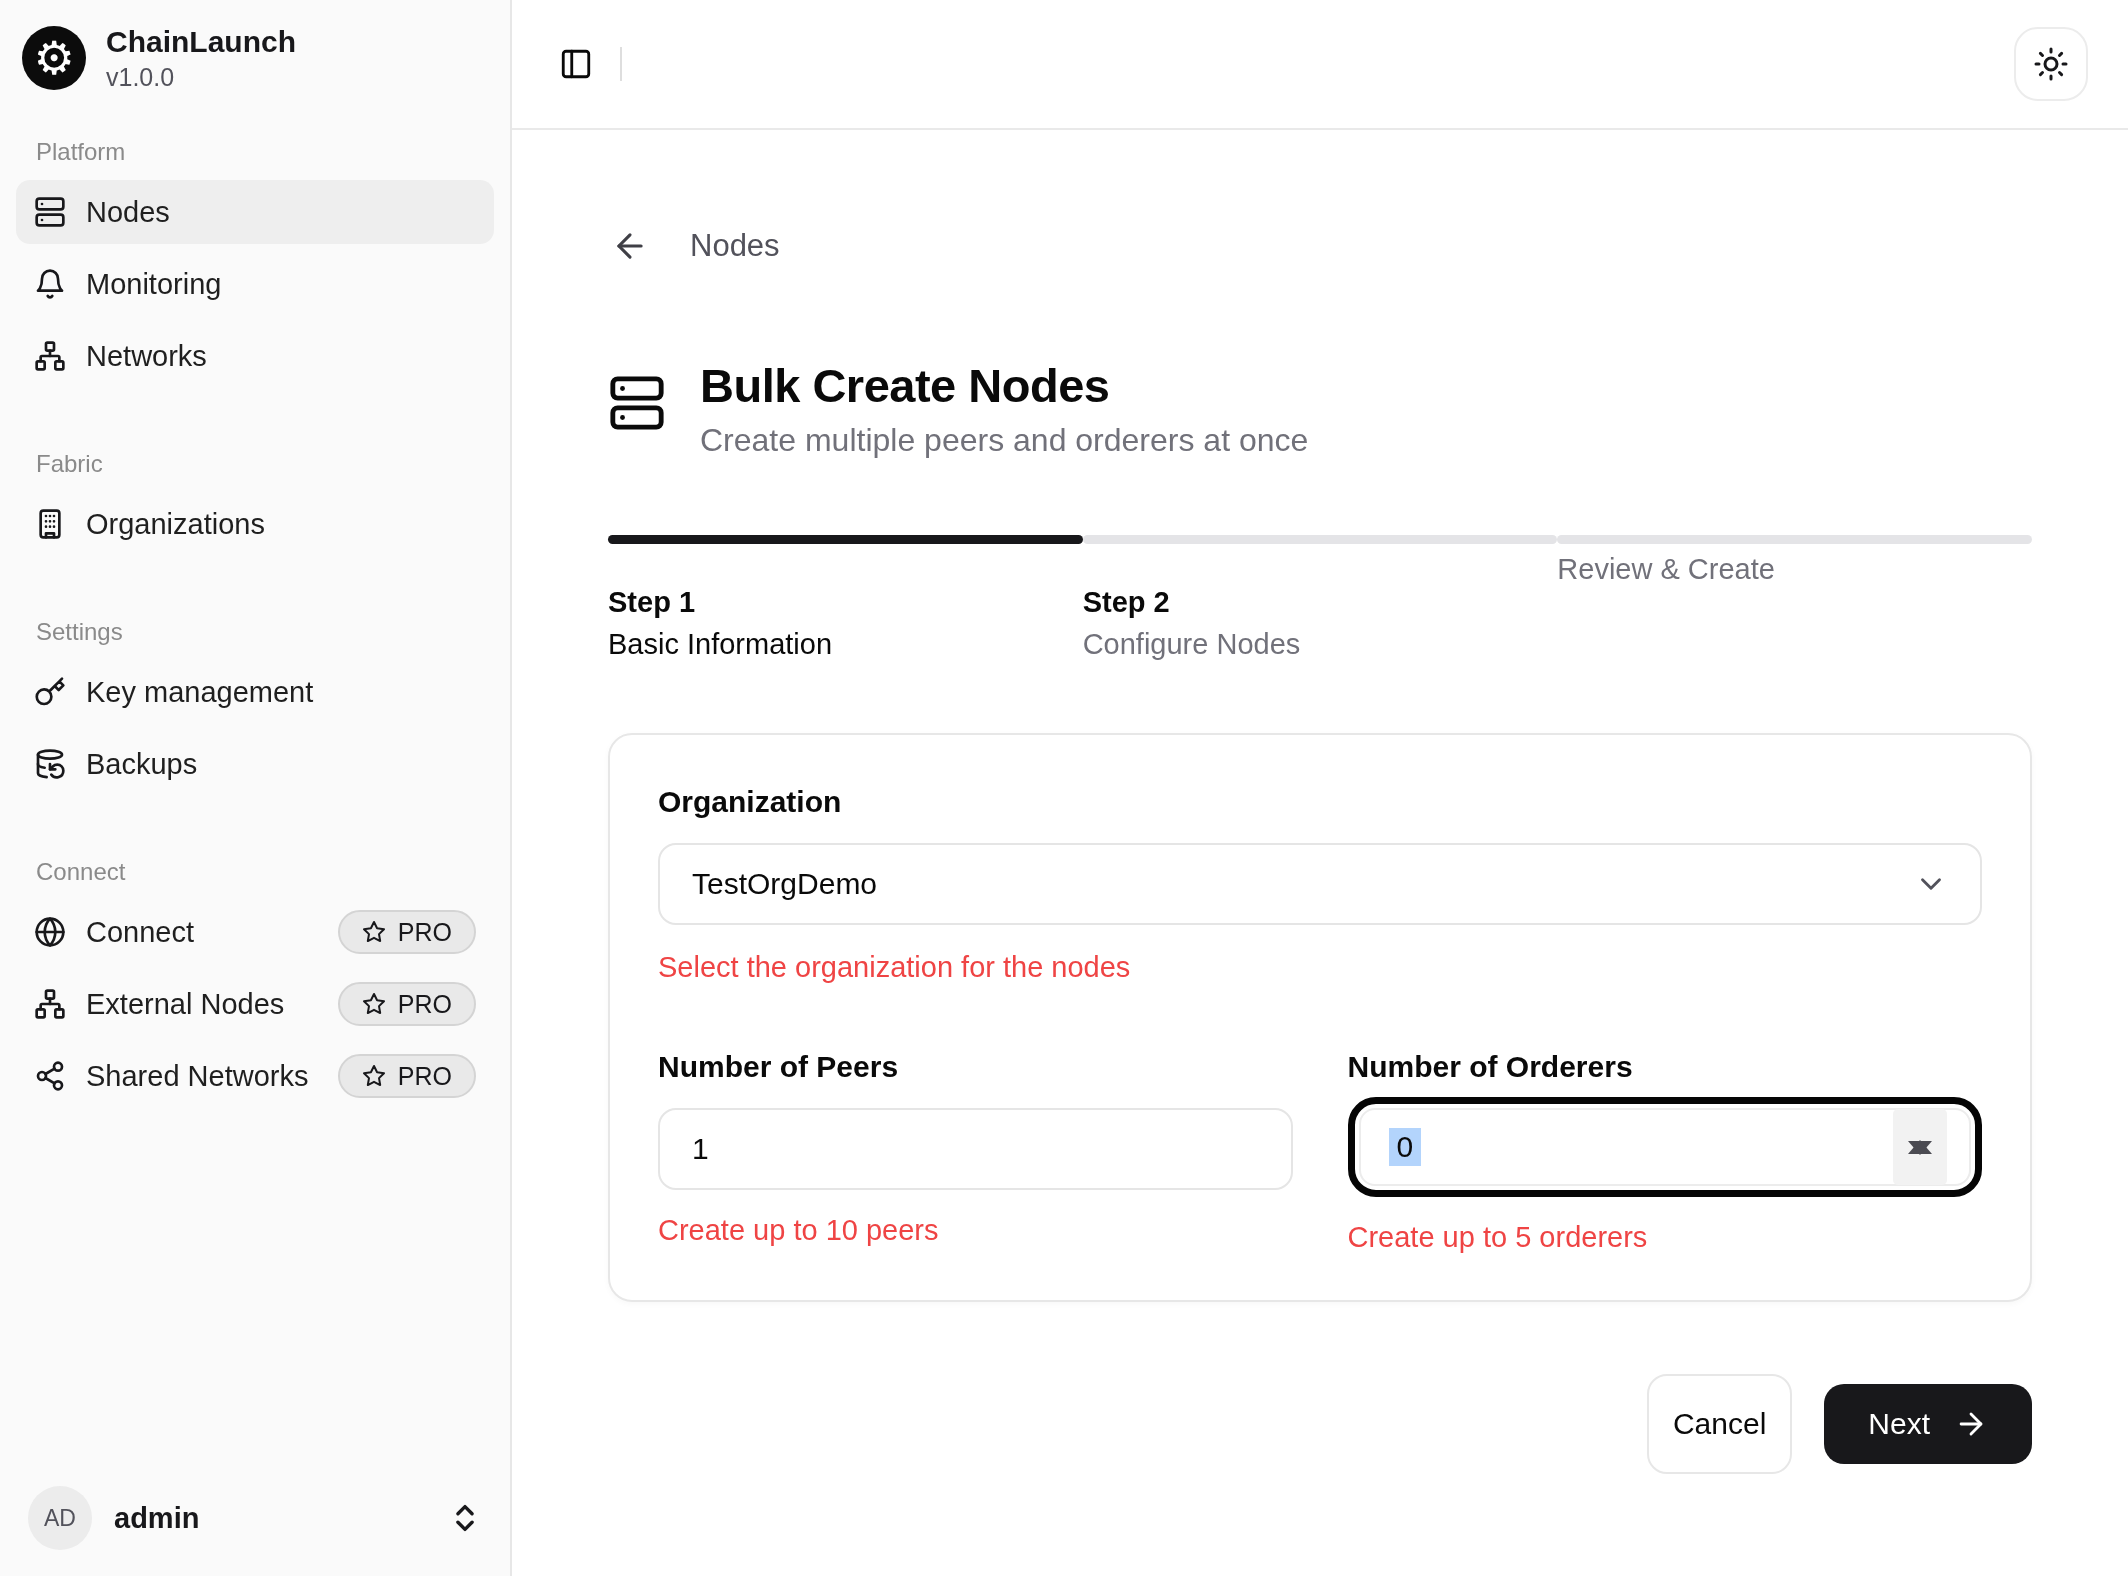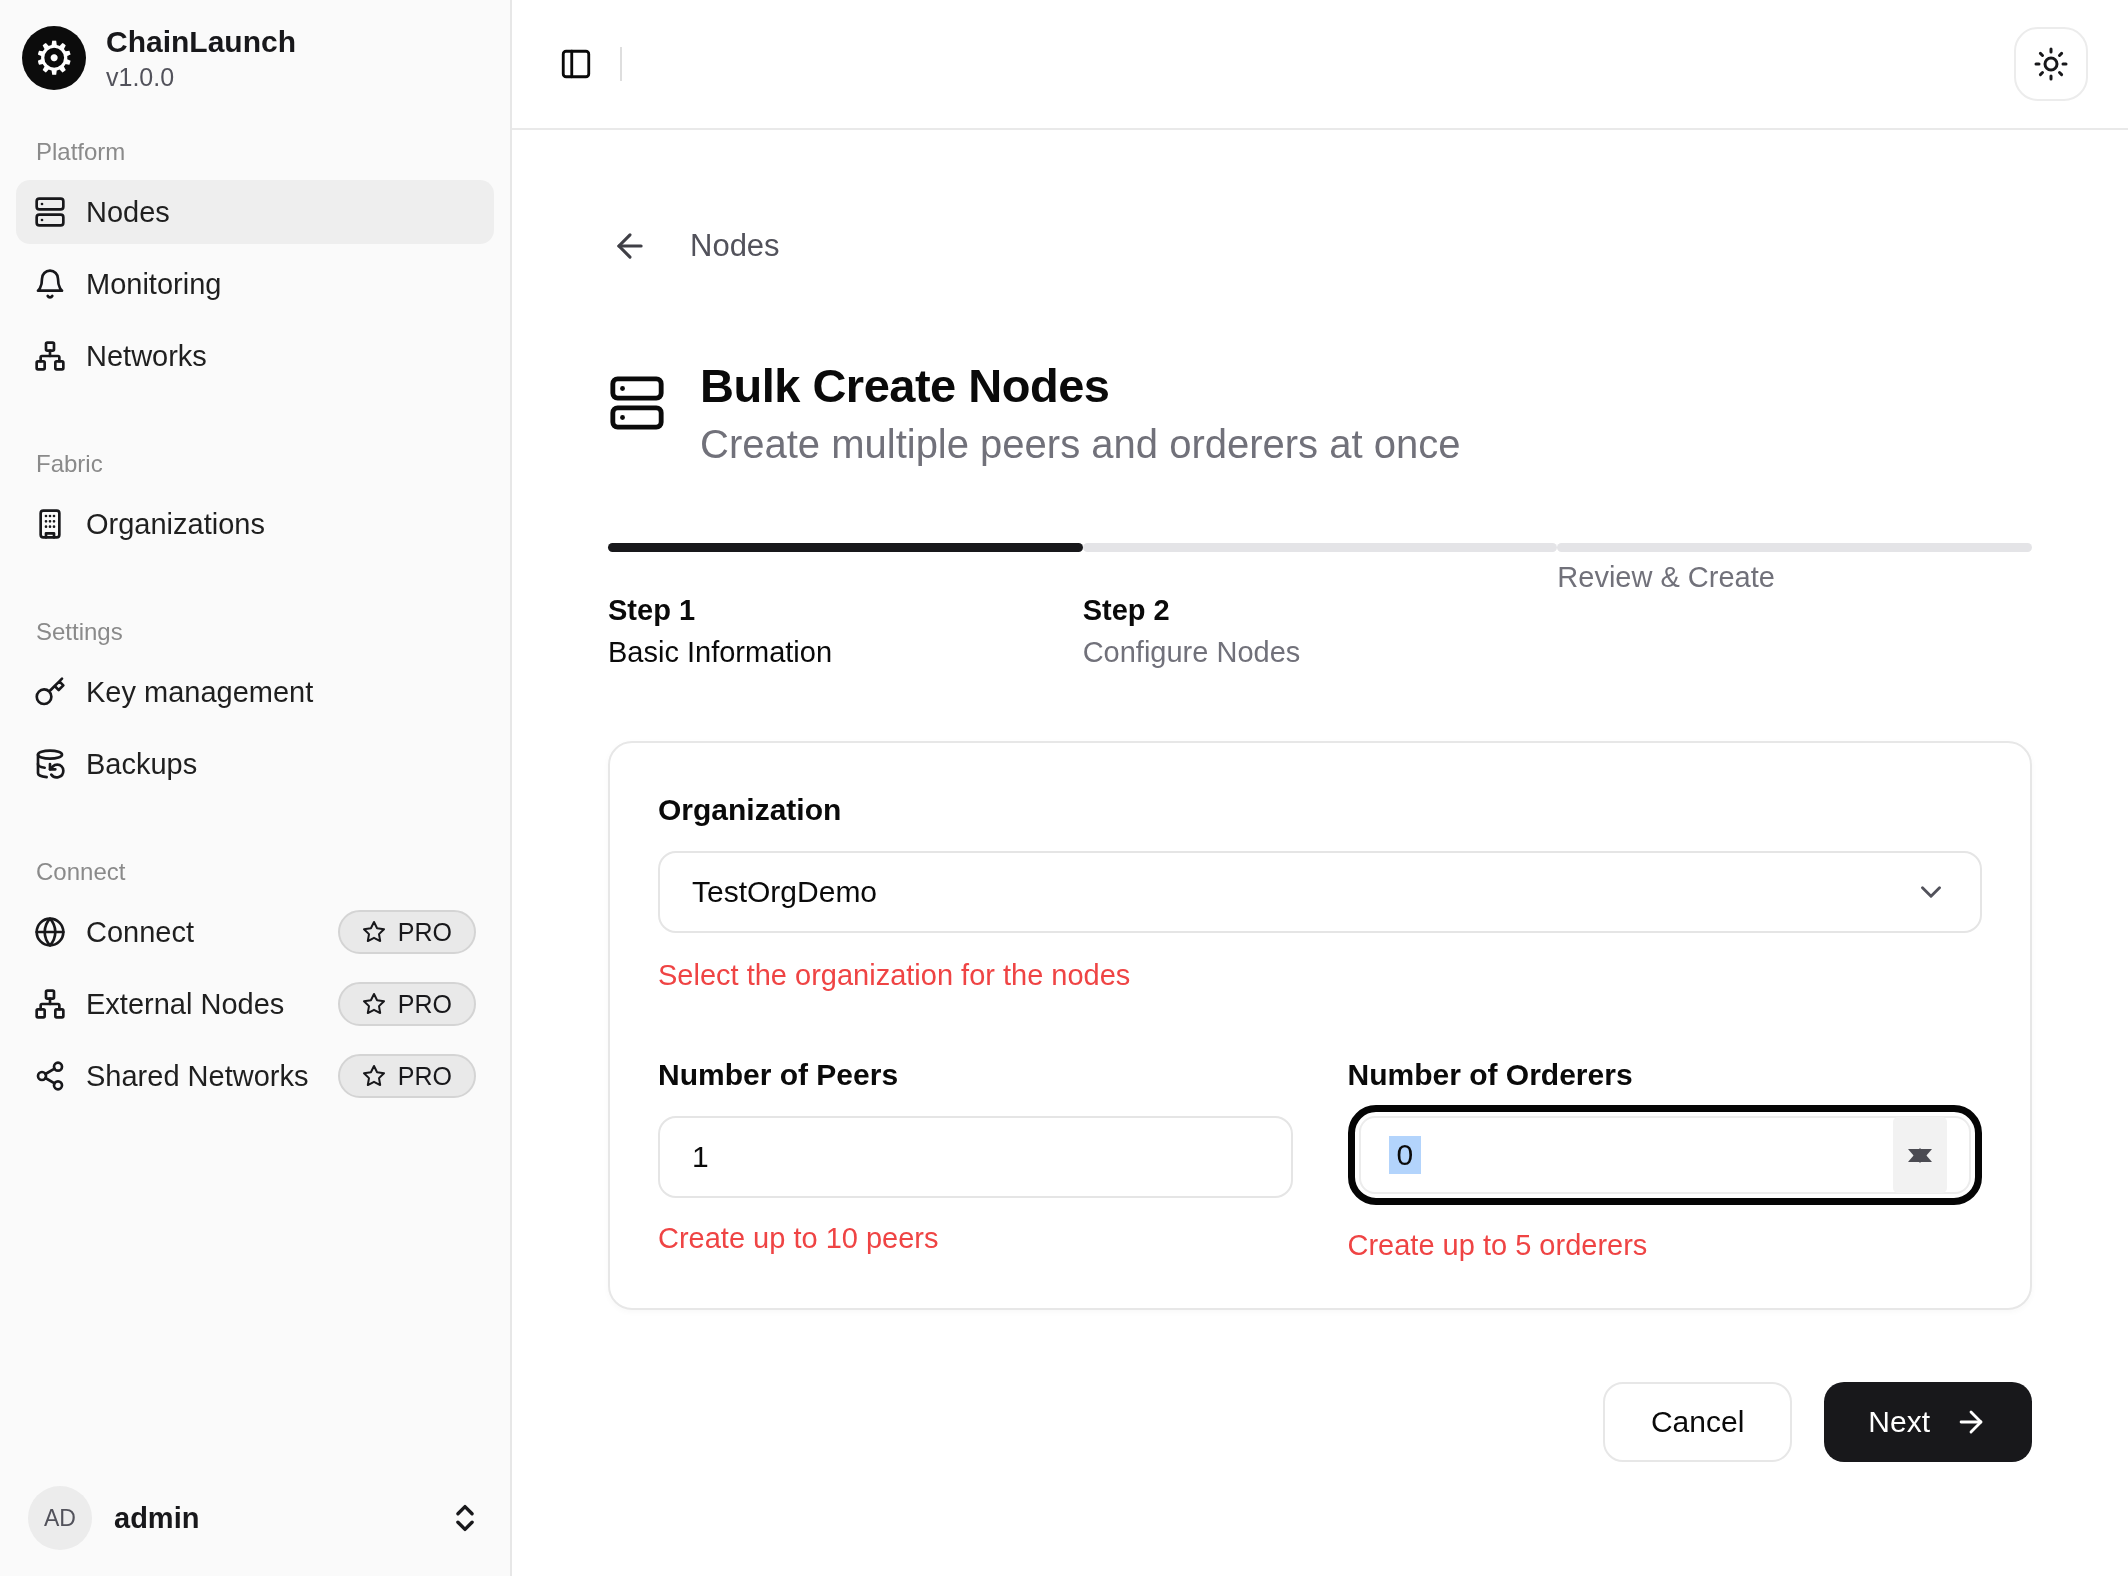--- a/index.html
+++ b/index.html
@@ -99,21 +99,21 @@
     display:flex; align-items:center; justify-content:center;
     color:#3f3f46; cursor:pointer;
   }
   .back-btn svg { width:38px; height:38px; }
   .breadcrumb-label { font-size:31px; color:#52525b; }
 
   .title-row { margin-top:90px; display:flex; gap:34px; align-items:flex-start; }
   .title-icon { width:58px; height:58px; color:#0a0a0a; margin-top:16px; flex:none; }
   .title-icon svg { width:58px; height:58px; }
   .page-title { font-size:47px; font-weight:700; letter-spacing:-0.5px; color:#0a0a0a; line-height:1.2; }
-  .page-subtitle { font-size:40px; color:#71717a; margin-top:8px; }
+  .page-subtitle { font-size:32px; color:#71717a; margin-top:8px; }
 
   .steps { display:grid; grid-template-columns:repeat(3,1fr); margin-top:76px; }
   .step-bar { height:9px; border-radius:5px; background:#e4e4e7; }
   .step.active .step-bar { background:#18181b; }
   .step-num { margin-top:42px; font-size:29px; font-weight:600; color:#0a0a0a; }
   .step-label { margin-top:9px; font-size:29px; color:#71717a; }
   .step.active .step-label { color:#0a0a0a; font-weight:500; }
 
   .card {
     margin-top:72px;
@@ -165,21 +165,21 @@
   }
   .tri-down {
     width:0; height:0; margin:0 auto;
     border-left:12px solid transparent; border-right:12px solid transparent;
     border-top:14px solid #4b4b52;
   }
 
   .actions { display:flex; justify-content:flex-end; align-items:center; gap:32px; margin-top:72px; padding-bottom:130px; }
   .btn { font-family:inherit; cursor:pointer; }
   .btn-cancel {
-    height:80px; padding:0 46px;
+    height:100px; padding:0 24px;
     background:#fff; border:2px solid #e7e7e7; border-radius:20px;
     font-size:30px; font-weight:500; color:#0a0a0a;
   }
   .btn-next {
     height:80px; padding:0 44px;
     background:#18181b; border:none; border-radius:20px;
     color:#fff; font-size:30px; font-weight:500;
     display:flex; align-items:center; gap:24px;
   }
   .btn-next svg { width:34px; height:34px; }

